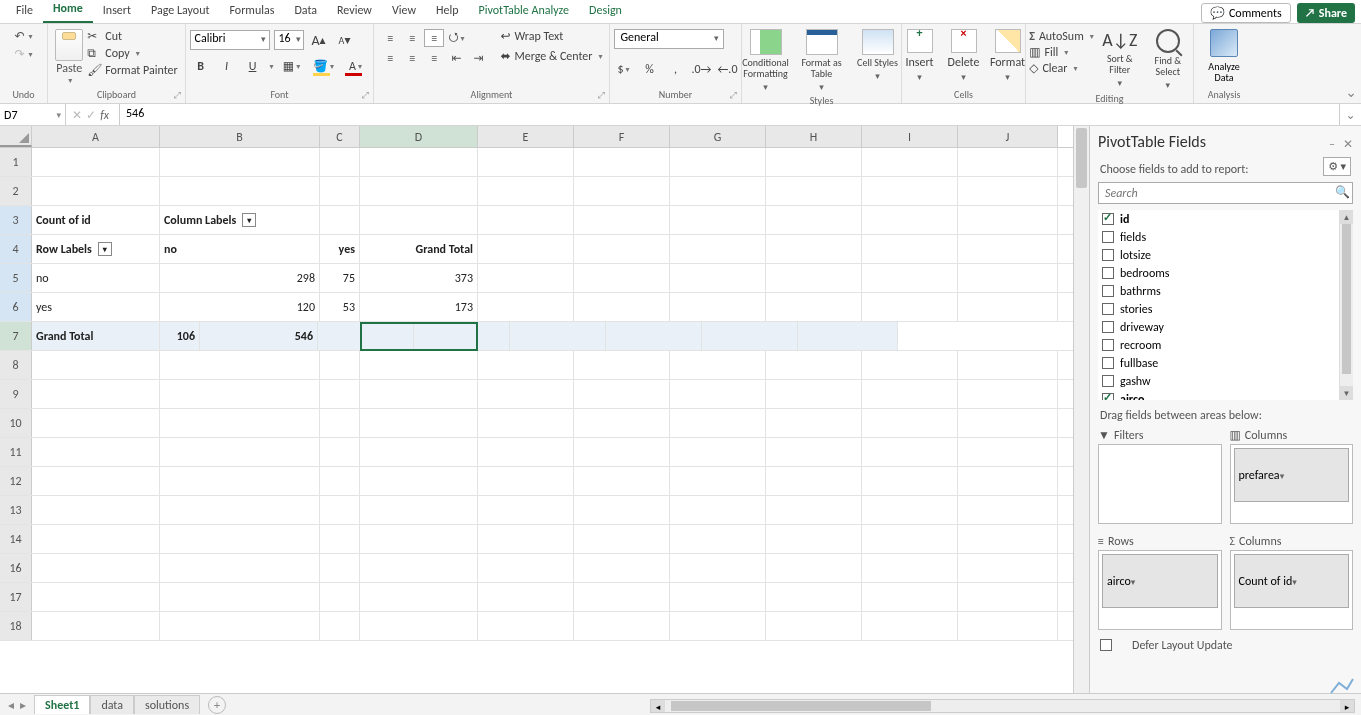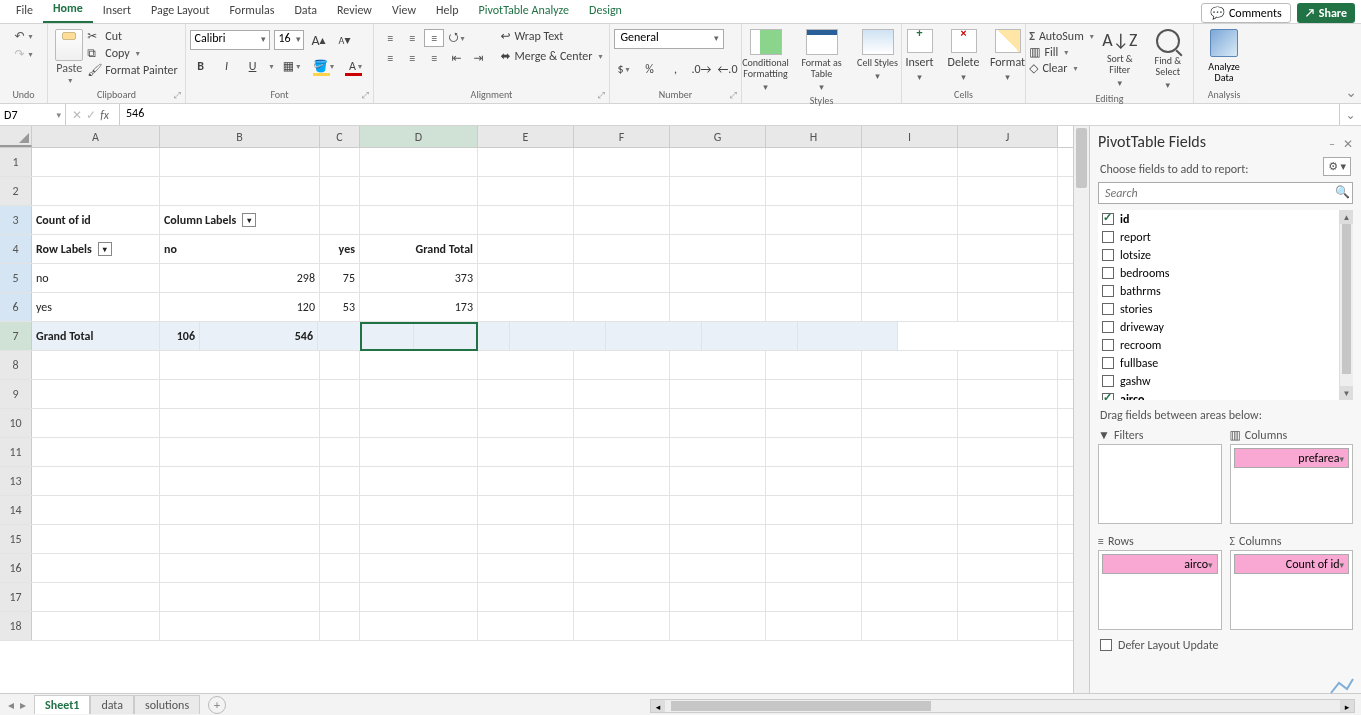--- a/index.html
+++ b/index.html
@@ -141,24 +141,24 @@
 .fscroll{position:absolute;right:0;top:0;bottom:0;width:14px;background:#eee;border-left:1px solid #ddd}
 .fscroll .up,.fscroll .dn{height:14px;display:flex;align-items:center;justify-content:center;font-size:8px;color:#666;background:#ddd}
 .fscroll .dn{position:absolute;bottom:0;left:0;right:0}
 .fscroll .th{position:absolute;top:14px;left:2px;right:2px;height:150px;background:#c6c6c6}
 
 .drag-label{font-size:12px;color:#555;padding:8px 10px 4px}
 .areas{display:grid;grid-template-columns:1fr 1fr;gap:8px;padding:0 8px}
 .area{display:flex;flex-direction:column}
 .area-hdr{font-size:11px;color:#555;display:flex;align-items:center;gap:4px;padding:2px 0}
 .area-box{height:80px;border:1px solid #bbb;background:#fff;padding:3px}
-.chip{border:1px solid #aaa;background:#f9a8d4;font-size:11px;padding:2px 4px;display:flex;align-items:center;justify-content:flex-end}
+.chip{border:1px solid #aaa;background:#e5e5e5;font-size:11px;padding:19px 4px;display:flex;align-items:center;justify-content:flex-start}
 .chip .cd{font-size:9px;color:#666}
 
-.defer{display:flex;align-items:center;gap:6px;padding:8px 10px;font-size:11px;color:#555}
+.defer{display:flex;align-items:center;gap:20px;padding:8px 10px;font-size:11px;color:#555}
 
 
 .tabstrip{position:absolute;left:0;right:0;bottom:0;height:22px;border-top:1px solid #ccc;background:#f3f3f3;display:flex;align-items:center}
 .tab-nav{display:flex;gap:6px;padding:0 8px;color:#888}
 .sheet-tab{padding:2px 10px;border:1px solid #ccc;border-bottom:none;background:#eaeaea;margin-top:-1px;color:#555}
 .sheet-tab.active{background:#fff;font-weight:600;color:#217346}
 .add-sheet{width:18px;height:18px;border:1px solid #bbb;border-radius:50%;margin-left:8px;display:flex;align-items:center;justify-content:center;color:#888}
 .hscroll{position:absolute;right:6px;bottom:2px;left:650px;height:14px;background:#eee;border:1px solid #ccc}
 .hscroll .th{position:absolute;left:20px;top:1px;bottom:1px;width:260px;background:#c6c6c6}
 .hscroll .la,.hscroll .ra{position:absolute;top:0;bottom:0;width:14px;display:flex;align-items:center;justify-content:center;font-size:9px;background:#ddd}
@@ -631,47 +631,47 @@
           <div class="cell c-C"></div>
           <div class="cell c-D"></div>
           <div class="cell c-E"></div>
           <div class="cell c-F"></div>
           <div class="cell c-G"></div>
           <div class="cell c-H"></div>
           <div class="cell c-I"></div>
           <div class="cell c-J"></div>
         </div>
       <div class="row">
+          <div class="rh">12</div>
+          <div class="cell c-A"></div>
+          <div class="cell c-B"></div>
+          <div class="cell c-C"></div>
+          <div class="cell c-D"></div>
+          <div class="cell c-E"></div>
+          <div class="cell c-F"></div>
+          <div class="cell c-G"></div>
+          <div class="cell c-H"></div>
+          <div class="cell c-I"></div>
+          <div class="cell c-J"></div>
+        </div>
+      <div class="row">
           <div class="rh">13</div>
           <div class="cell c-A"></div>
           <div class="cell c-B"></div>
           <div class="cell c-C"></div>
           <div class="cell c-D"></div>
           <div class="cell c-E"></div>
           <div class="cell c-F"></div>
           <div class="cell c-G"></div>
           <div class="cell c-H"></div>
           <div class="cell c-I"></div>
           <div class="cell c-J"></div>
         </div>
       <div class="row">
           <div class="rh">14</div>
-          <div class="cell c-A"></div>
-          <div class="cell c-B"></div>
-          <div class="cell c-C"></div>
-          <div class="cell c-D"></div>
-          <div class="cell c-E"></div>
-          <div class="cell c-F"></div>
-          <div class="cell c-G"></div>
-          <div class="cell c-H"></div>
-          <div class="cell c-I"></div>
-          <div class="cell c-J"></div>
-        </div>
-      <div class="row">
-          <div class="rh">15</div>
           <div class="cell c-A"></div>
           <div class="cell c-B"></div>
           <div class="cell c-C"></div>
           <div class="cell c-D"></div>
           <div class="cell c-E"></div>
           <div class="cell c-F"></div>
           <div class="cell c-G"></div>
           <div class="cell c-H"></div>
           <div class="cell c-I"></div>
           <div class="cell c-J"></div>
@@ -740,21 +740,21 @@
       <input type="text" placeholder="Search" style="">
       <span class="mag">🔍</span>
     </div>
     <div class="fields">
       <div class="field-row bold">
           <span class="chk on"></span>
           <span>id</span>
         </div>
       <div class="field-row">
           <span class="chk"></span>
-          <span>report</span>
+          <span>fields</span>
         </div>
       <div class="field-row">
           <span class="chk"></span>
           <span>lotsize</span>
         </div>
       <div class="field-row">
           <span class="chk"></span>
           <span>bedrooms</span>
         </div>
       <div class="field-row">

